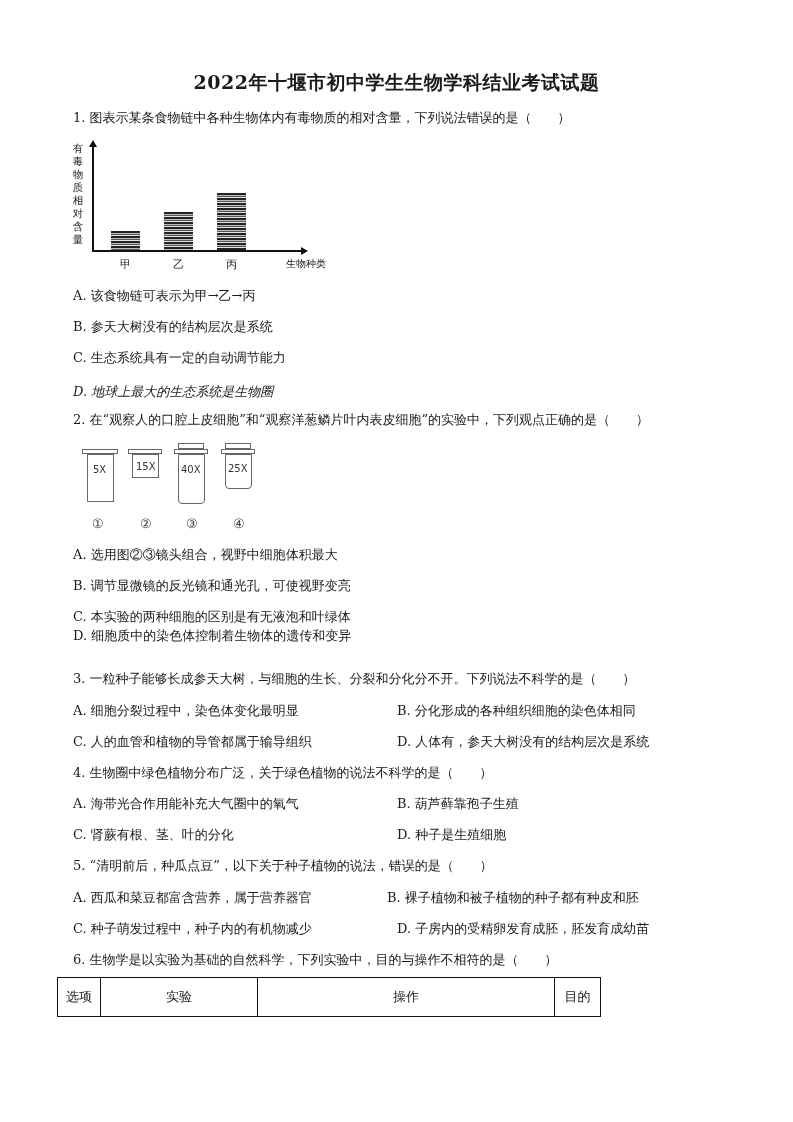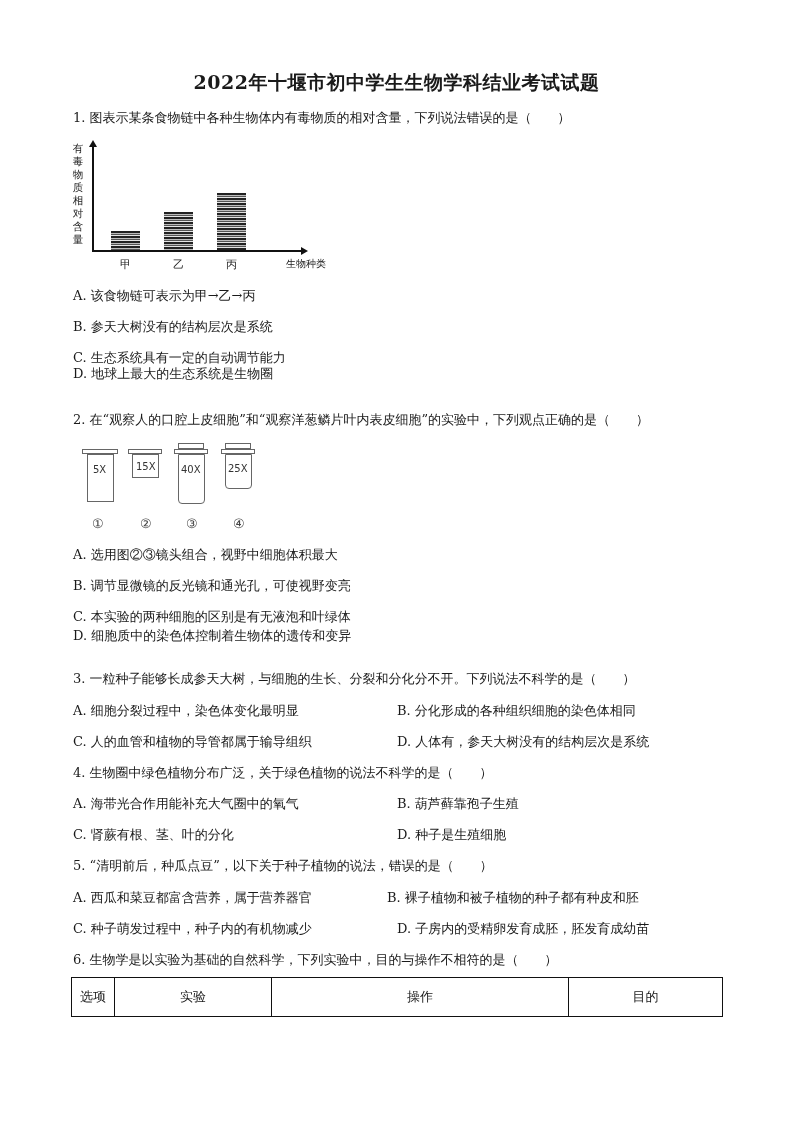--- a/index.html
+++ b/index.html
@@ -16,21 +16,21 @@
   .arrow-right { position:absolute; left:233px; top:107px; width:0; height:0; border-top:4px solid transparent; border-bottom:4px solid transparent; border-left:7px solid #111; }
   .bar { position:absolute; bottom:25px; width:29px;
          background: repeating-linear-gradient(to bottom, #222 0px, #222 1.5px, #bbb 1.5px, #bbb 3px, #555 3px, #555 4px, #e5e5e5 4px, #e5e5e5 5px); }
   .xtick { position:absolute; top:117px; font-size:11px; font-family:"DejaVu Sans", sans-serif; }
   .xname { position:absolute; top:117px; left:218px; font-size:10px; font-family:"DejaVu Sans", sans-serif; }
   .lenses { left:80px; top:443px; width:190px; height:90px; }
   .lens { position:absolute; border:1.2px solid #666; background:#fff; box-sizing:border-box; }
   .lens-label { position:absolute; font-size:10px; font-family:"DejaVu Sans", sans-serif; color:#333; }
   .cap { position:absolute; height:5px; border:1.2px solid #666; box-sizing:border-box; background:#fff; }
   .num { position:absolute; top:73px; font-size:13px; color:#444; }
-  table.q6 { position:absolute; left:71px; top:977px; width:652px; border-collapse:collapse; font-size:13px; }
+  table.q6 { position:absolute; left:57px; top:977px; width:544px; border-collapse:collapse; font-size:13px; }
   table.q6 td { border:1.3px solid #111; height:38px; text-align:center; padding:0; }
 </style>
 </head>
 <body>
 
 <div class="abs title">2022年十堰市初中学生生物学科结业考试试题</div>
 
 <div class="abs line" style="left:73px;top:110px;text-align:right;">1. 图表示某条食物链中各种生物体内有毒物质的相对含量，下列说法错误的是（　　）</div>
 
 <div class="abs chart">
@@ -44,21 +44,21 @@
   <div class="bar" style="left:149px;height:57px;"></div>
   <div class="xtick" style="left:52px;">甲</div>
   <div class="xtick" style="left:105px;">乙</div>
   <div class="xtick" style="left:158px;">丙</div>
   <div class="xname">生物种类</div>
 </div>
 
 <div class="abs line" style="left:73px;top:288px;">A. 该食物链可表示为甲→乙→丙</div>
 <div class="abs line" style="left:73px;top:319px;">B. 参天大树没有的结构层次是系统</div>
 <div class="abs line" style="left:73px;top:350px;">C. 生态系统具有一定的自动调节能力</div>
-<div class="abs line" style="left:73px;top:366px;">D. 地球上最大的生态系统是生物圈</div>
+<div class="abs line" style="left:73px;top:384px;font-style:italic;">D. 地球上最大的生态系统是生物圈</div>
 
 <div class="abs line" style="left:73px;top:412px;">2. 在“观察人的口腔上皮细胞”和“观察洋葱鳞片叶内表皮细胞”的实验中，下列观点正确的是（　　）</div>
 
 <div class="abs lenses">
 
   <div class="cap" style="left:2px;top:6px;width:36px;"></div>
   <div class="lens" style="left:7px;top:11px;width:27px;height:48px;"></div>
   <div class="lens-label" style="left:13px;top:21px;">5X</div>
   <div class="num" style="left:12px;">①</div>
 

